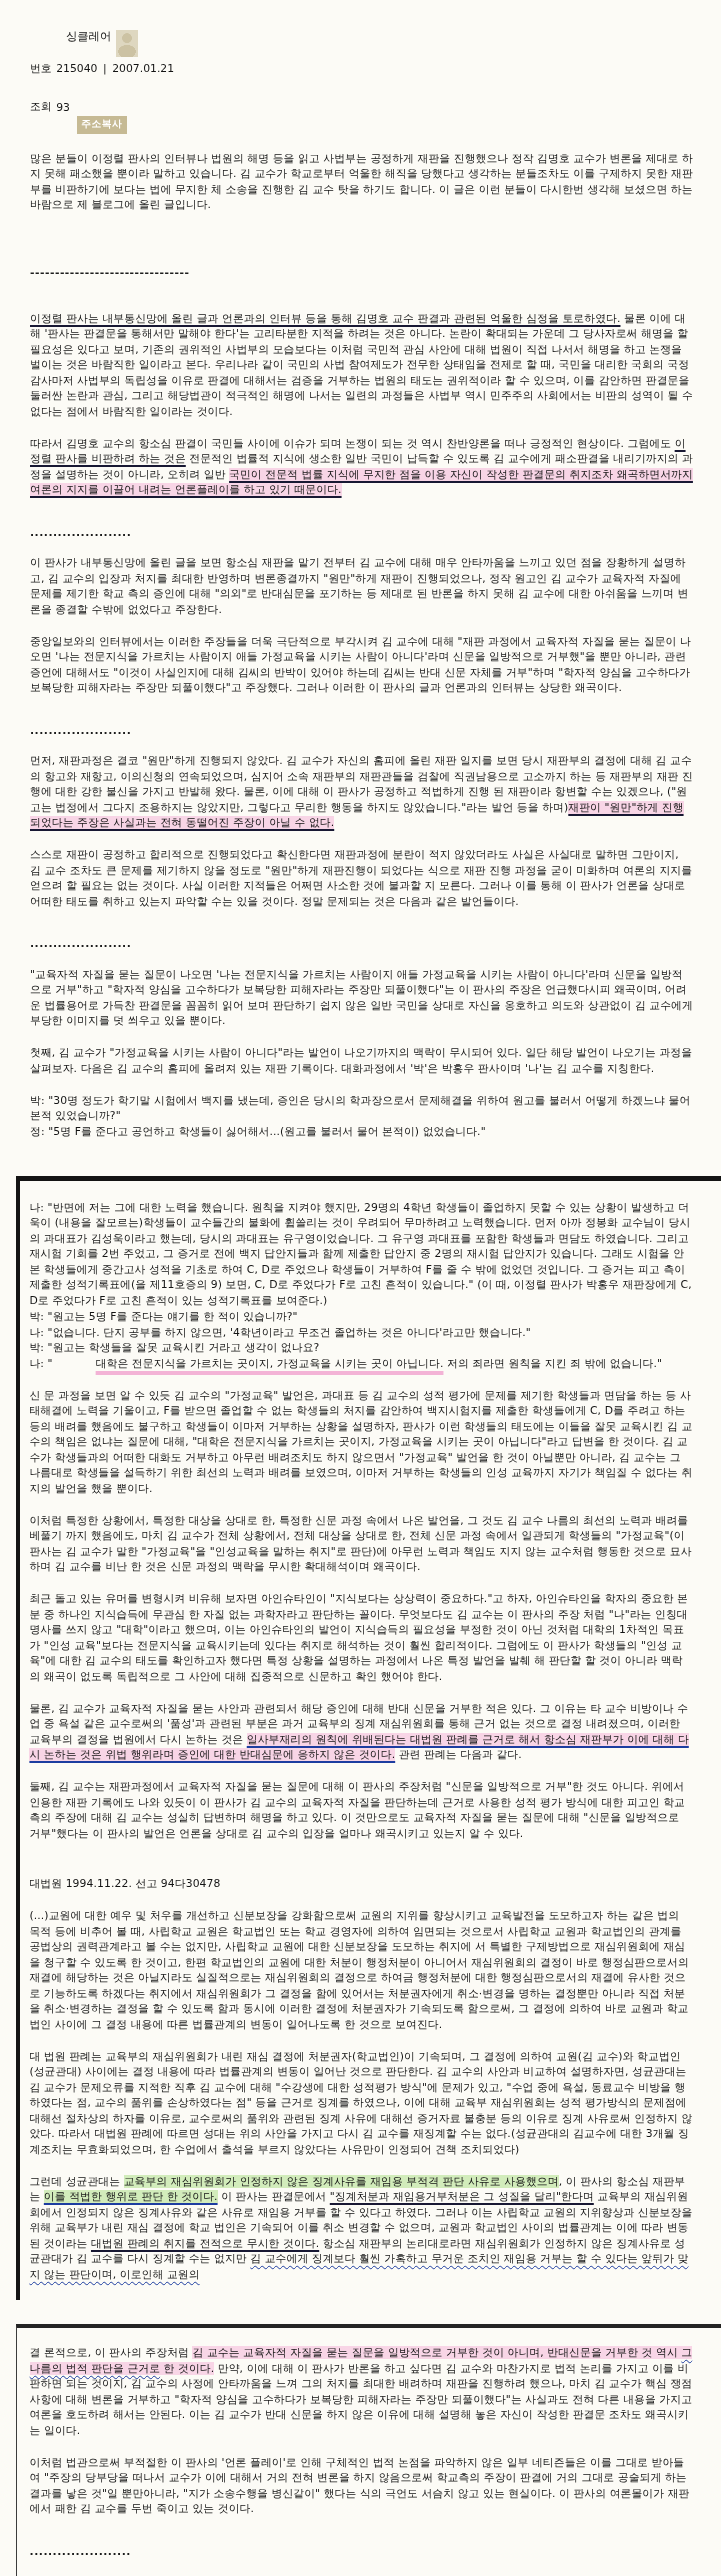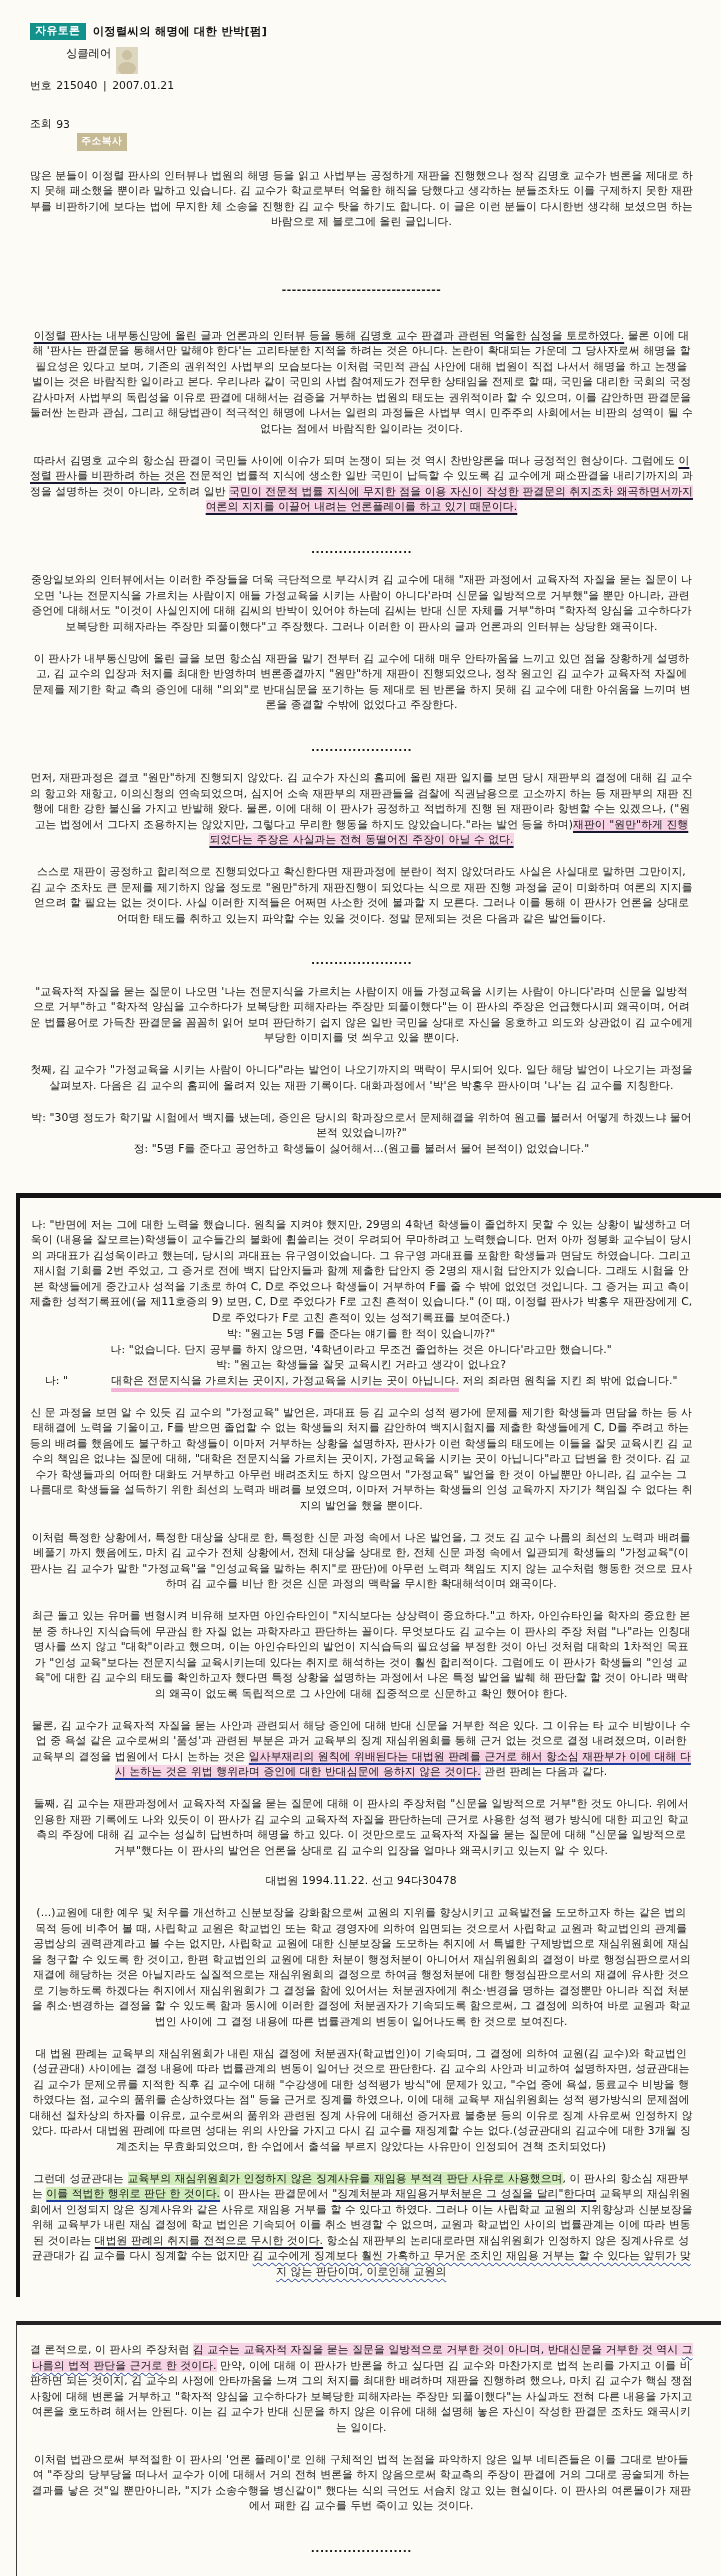--- a/index.html
+++ b/index.html
@@ -35,27 +35,27 @@
     background:#c6ba94;border:none;color:#fff;cursor:pointer;
     font-family:inherit;font-size:9.8px;font-weight:700;
     padding:2.1px 4.6px 2.6px;margin-left:2.1px;letter-spacing:0.5px;margin-top:36px;
   }
 
   
   main{display:block;}
   .para{margin:16.5px 0 0;font-size:10.8px;line-height:15.5px;letter-spacing:0.1px;}
   .para .bline{display:block;}
   .tight{margin-top:1px;}
-  .cite{margin-top:15px;}
+  .cite{margin-top:35px;}
   .divider{margin-top:28px;font-size:10.8px;font-weight:700;letter-spacing:0.5px;color:#1c1c1c;}
   .divider.dashed{margin:53px 0 32px;}
   .divider.dotted{margin:28px 0 3.1px;}
 
   
-  .scan-page{display:block;text-align:center;}
+  .scan-page{display:block;}
   .page-plain{}
   .page-dark{
     border-top:5.2px solid #141414;border-left:4.6px solid #141414;
     margin:37px -28px 0 -14.4px;
     padding:2.1px 28px 17.5px 9.8px;
   }
   .page-thin{
     border-top:4.1px solid #242424;border-left:1.5px solid #3c3c3c;
     margin:24px -28px 0 -14.4px;
     padding:1px 28px 36px 13px;
@@ -84,24 +84,20 @@
     text-decoration-color:#f3b3d6;text-decoration-thickness:3.6px;
     text-underline-offset:3.6px;text-decoration-skip-ink:none;padding-left:43px;
   }
 </style>
 </head>
 <body>
 
 <div class="wrap">
 
   <header class="post-header">
-    <div class="title-row">
-      <span class="badge">자유토론</span>
-      <h1 class="title">이정렬씨의 해명에 대한 반박[펌]</h1>
-    </div>
     <div class="author-row">
       <span class="author">싱클레어</span>
       <span class="avatar"></span>
     </div>
     <div class="meta-row">
       <span>번호</span>
       <span>215040</span>
       <span class="sep">|</span>
       <span>2007.01.21</span>
     </div>
@@ -119,24 +115,24 @@
         </p>
         <div class="divider dashed">--------------------------------</div>
         <p class="para">
           <span class="bline"><span class="u-pen">이정렬 판사는 내부통신망에 올린 글과 언론과의 인터뷰 등을 통해 김명호 교수 판결과 관련된 억울한 심정을 토로하였다.</span><span> 물론 이에 대해 '판사는 판결문을 통해서만 말해야 한다'는 고리타분한 지적을 하려는 것은 아니다. 논란이 확대되는 가운데 그 당사자로써 해명을 할 필요성은 있다고 보며, 기존의 권위적인 사법부의 모습보다는 이처럼 국민적 관심 사안에 대해 법원이 직접 나서서 해명을 하고 논쟁을 벌이는 것은 바람직한 일이라고 본다. 우리나라 같이 국민의 사법 참여제도가 전무한 상태임을 전제로 할 때, 국민을 대리한 국회의 국정감사마저 사법부의 독립성을 이유로 판결에 대해서는 검증을 거부하는 법원의 태도는 권위적이라 할 수 있으며, 이를 감안하면 판결문을 둘러싼 논란과 관심, 그리고 해당법관이 적극적인 해명에 나서는 일련의 과정들은 사법부 역시 민주주의 사회에서는 비판의 성역이 될 수 없다는 점에서 바람직한 일이라는 것이다.</span></span>
         </p>
         <p class="para">
           <span class="bline"><span>따라서 김명호 교수의 항소심 판결이 국민들 사이에 이슈가 되며 논쟁이 되는 것 역시 찬반양론을 떠나 긍정적인 현상이다. 그럼에도 </span><span class="u-pen">이정렬 판사를 비판하려 하는 것은</span><span> 전문적인 법률적 지식에 생소한 일반 국민이 납득할 수 있도록 김 교수에게 패소판결을 내리기까지의 과정을 설명하는 것이 아니라, 오히려 일반 </span><span class="hl-pink u-pen">국민이 전문적 법률 지식에 무지한 점을 이용 자신이 작성한 판결문의 취지조차 왜곡하면서까지 여론의 지지를 이끌어 내려는 언론플레이를 하고 있기 때문이다.</span></span>
         </p>
         <div class="divider dotted">......................</div>
         <p class="para">
+          <span class="bline"><span>이 판사가 내부통신망에 올린 글을 보면 항소심 재판을 맡기 전부터 김 교수에 대해 매우 안타까움을 느끼고 있던 점을 장황하게 설명하고, 김 교수의 입장과 처지를 최대한 반영하며 변론종결까지 "원만"하게 재판이 진행되었으나, 정작 원고인 김 교수가 교육자적 자질에 문제를 제기한 학교 측의 증인에 대해 "의외"로 반대심문을 포기하는 등 제대로 된 반론을 하지 못해 김 교수에 대한 아쉬움을 느끼며 변론을 종결할 수밖에 없었다고 주장한다.</span></span>
+        </p>
+        <p class="para">
           <span class="bline"><span>중앙일보와의 인터뷰에서는 이러한 주장들을 더욱 극단적으로 부각시켜 김 교수에 대해 "재판 과정에서 교육자적 자질을 묻는 질문이 나오면 '나는 전문지식을 가르치는 사람이지 애들 가정교육을 시키는 사람이 아니다'라며 신문을 일방적으로 거부했"을 뿐만 아니라, 관련 증언에 대해서도 "이것이 사실인지에 대해 김씨의 반박이 있어야 하는데 김씨는 반대 신문 자체를 거부"하며 "학자적 양심을 고수하다가 보복당한 피해자라는 주장만 되풀이했다"고 주장했다. 그러나 이러한 이 판사의 글과 언론과의 인터뷰는 상당한 왜곡이다.</span></span>
-        </p>
-        <p class="para">
-          <span class="bline"><span>이 판사가 내부통신망에 올린 글을 보면 항소심 재판을 맡기 전부터 김 교수에 대해 매우 안타까움을 느끼고 있던 점을 장황하게 설명하고, 김 교수의 입장과 처지를 최대한 반영하며 변론종결까지 "원만"하게 재판이 진행되었으나, 정작 원고인 김 교수가 교육자적 자질에 문제를 제기한 학교 측의 증인에 대해 "의외"로 반대심문을 포기하는 등 제대로 된 반론을 하지 못해 김 교수에 대한 아쉬움을 느끼며 변론을 종결할 수밖에 없었다고 주장한다.</span></span>
         </p>
         <div class="divider dotted">......................</div>
         <p class="para">
           <span class="bline"><span>먼저, 재판과정은 결코 "원만"하게 진행되지 않았다. 김 교수가 자신의 홈피에 올린 재판 일지를 보면 당시 재판부의 결정에 대해 김 교수의 항고와 재항고, 이의신청의 연속되었으며, 심지어 소속 재판부의 재판관들을 검찰에 직권남용으로 고소까지 하는 등 재판부의 재판 진행에 대한 강한 불신을 가지고 반발해 왔다. 물론, 이에 대해 이 판사가 공정하고 적법하게 진행 된 재판이라 항변할 수는 있겠으나, ("원고는 법정에서 그다지 조용하지는 않았지만, 그렇다고 무리한 행동을 하지도 않았습니다."라는 발언 등을 하며)</span><span class="hl-pink u-pen">재판이 "원만"하게 진행되었다는 주장은 사실과는 전혀 동떨어진 주장이 아닐 수 없다.</span></span>
         </p>
         <p class="para">
           <span class="bline"><span>스스로 재판이 공정하고 합리적으로 진행되었다고 확신한다면 재판과정에 분란이 적지 않았더라도 사실은 사실대로 말하면 그만이지, 김 교수 조차도 큰 문제를 제기하지 않을 정도로 "원만"하게 재판진행이 되었다는 식으로 재판 진행 과정을 굳이 미화하며 여론의 지지를 얻으려 할 필요는 없는 것이다. 사실 이러한 지적들은 어쩌면 사소한 것에 불과할 지 모른다. 그러나 이를 통해 이 판사가 언론을 상대로 어떠한 태도를 취하고 있는지 파악할 수는 있을 것이다. 정말 문제되는 것은 다음과 같은 발언들이다.</span></span>
         </p>
         <div class="divider dotted">......................</div>
         <p class="para">

